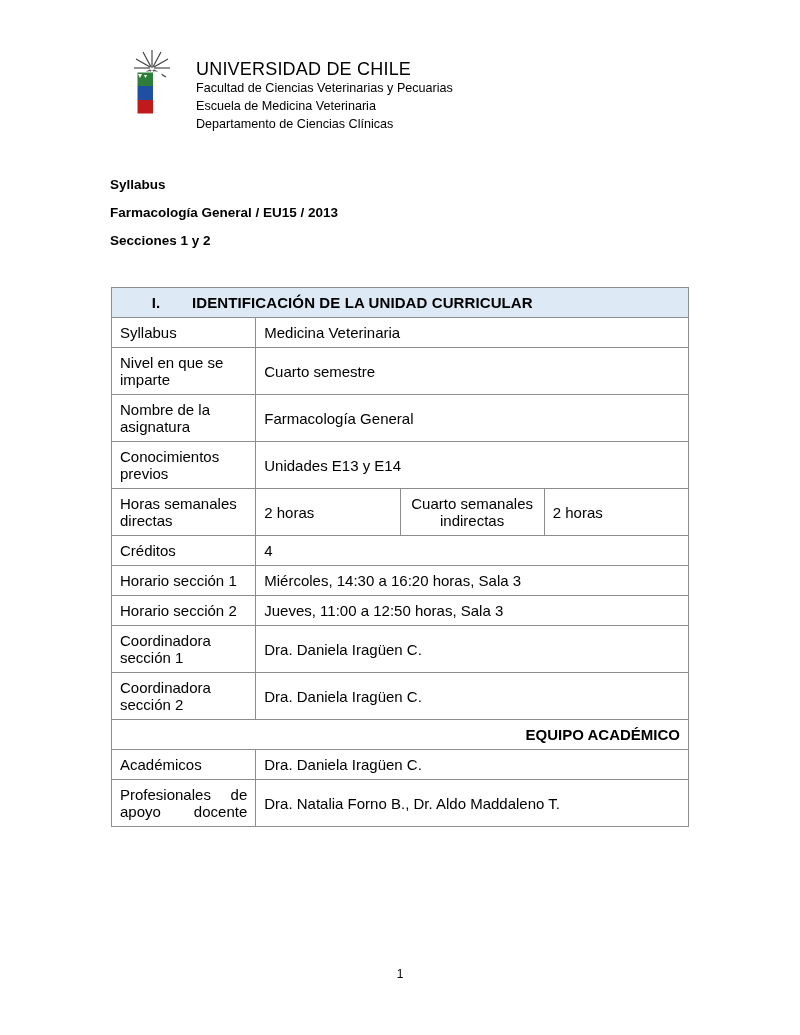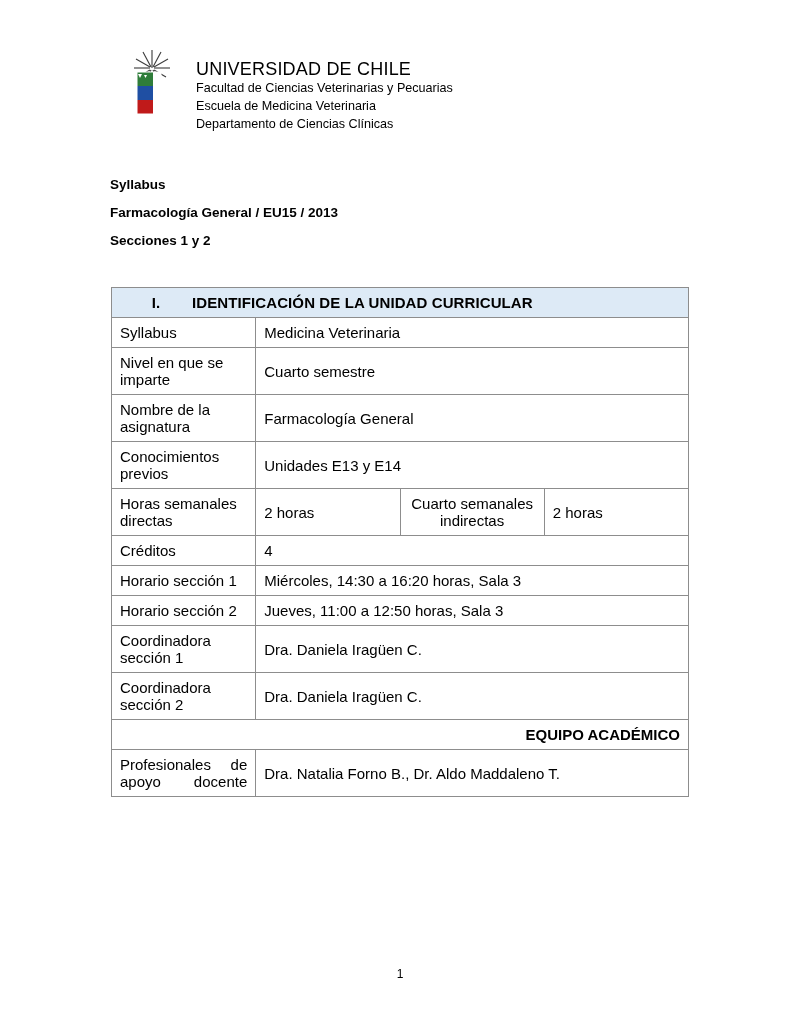--- a/index.html
+++ b/index.html
@@ -216,20 +216,24 @@
       <tr>
         <td class="label-col">Coordinadora sección 2</td>
         <td colspan="3">Dra. Daniela Iragüen C.</td>
       </tr>
 
       <tr>
         <td class="center-bold" colspan="4">EQUIPO ACADÉMICO</td>
       </tr>
 
       <tr>
+        <td class="label-col">Académicos</td>
+        <td colspan="3">Dra. Daniela Iragüen C.</td>
+      </tr>
+      <tr>
         <td class="label-col justify-label pad-cell">Profesionales de apoyo docente</td>
         <td colspan="3" class="pad-cell">Dra. Natalia Forno B., Dr. Aldo Maddaleno T.</td>
       </tr>
 
 
     </tbody>
   </table>
 
   <div class="footer">1</div>
 </div>

